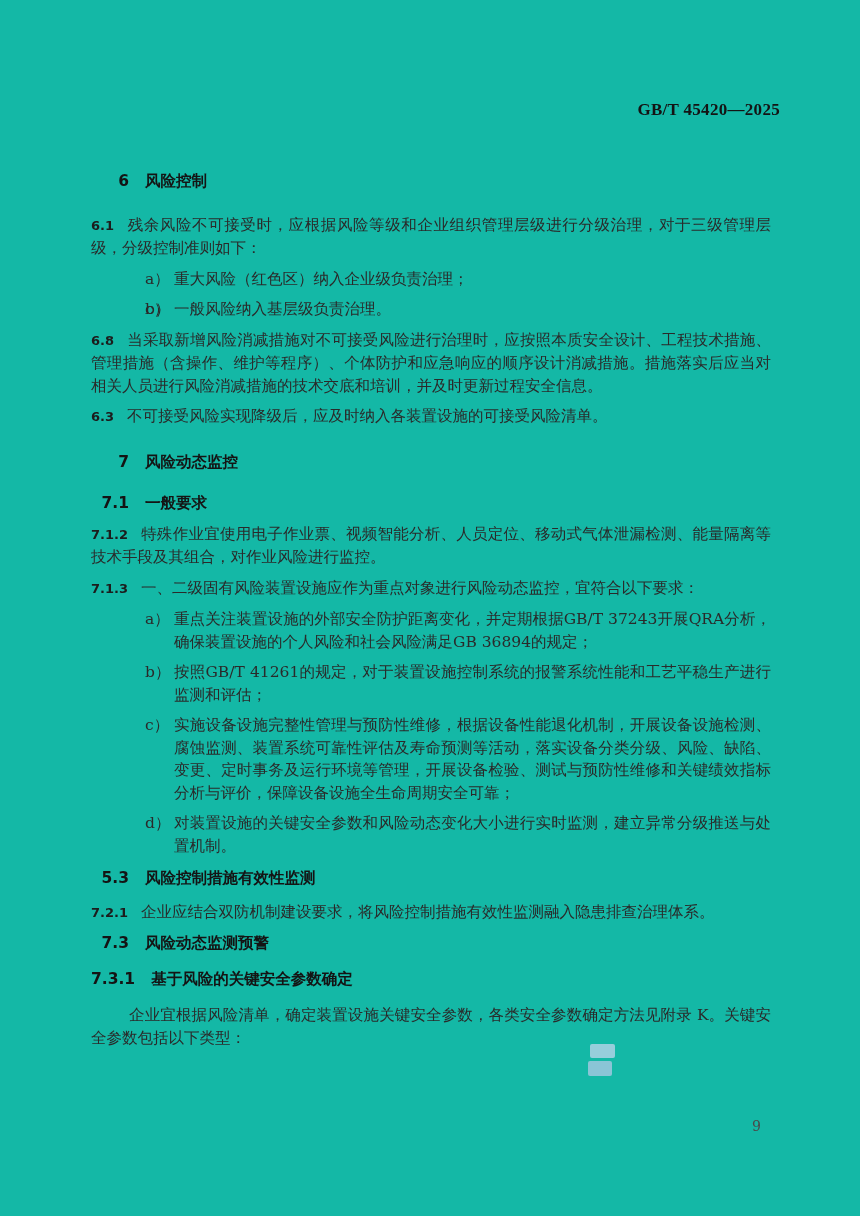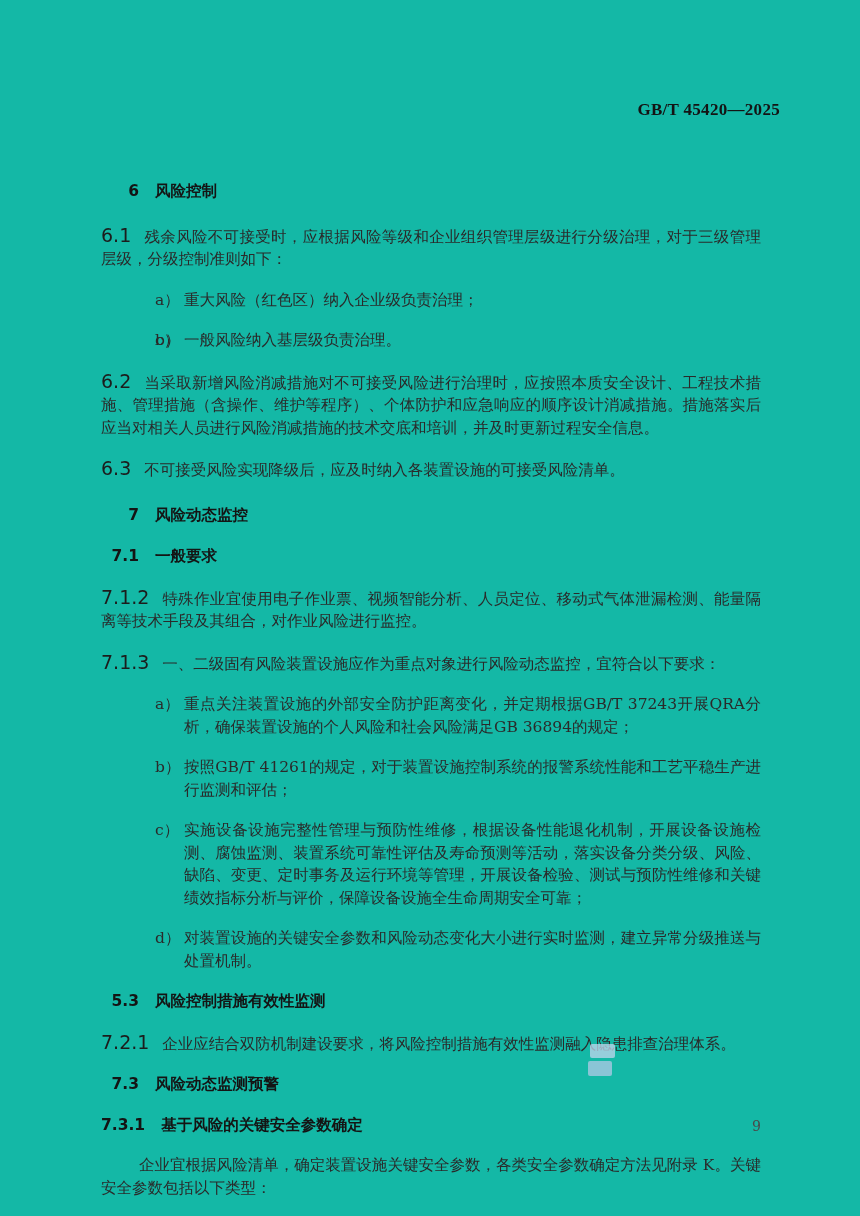--- a/index.html
+++ b/index.html
@@ -21,21 +21,21 @@
     color:#141414;
   }
   .content {
     position:absolute;
     left:83px; top:0;
     width:696px;
     padding-top:162px;
     font-size:15.5px;
     line-height:22.5px;
   }
-  .content p, .content div { margin:18px; }
+  .content p, .content div { margin:8px; }
   
   .sec-h {
     font-family:"DejaVu Sans","Liberation Sans",sans-serif;
     font-weight:700;
     font-size:15.5px;
     color:#141414;
     line-height:22.5px;
     text-align:left;
   }
   .h-num {
@@ -44,22 +44,22 @@
     text-align:right;
     margin-right:16px;
   }
   
   .clause {
     text-align:justify;
     color:#2a2a2a;
   }
   .c-num {
     font-family:"DejaVu Sans","Liberation Sans",sans-serif;
-    font-weight:400;
-    font-size:19px;
+    font-weight:700;
+    font-size:13px;
     margin-right:13px;
     color:#1c1c1c;
   }
   
   .li {
     position:relative;
     padding-left:83px;
     text-align:justify;
   }
   .li-lbl { position:absolute; left:54px; top:0; }
@@ -99,21 +99,21 @@
   <div class="content">
 
     <div class="sec-h"><span class="h-num">6</span><span>风险控制</span></div>
 
     <p class="clause mt-c61"><span class="c-num">6.1</span><span>残余风险不可接受时，应根据风险等级和企业组织管理层级进行分级治理，对于三级管理层级，分级控制准则如下：</span></p>
 
     <div class="li"><span class="li-lbl">a）</span><span>重大风险（红色区）纳入企业级负责治理；</span></div>
     <div class="li"><span class="li-lbl">b）</span></div>
     <div class="li"><span class="li-lbl">c）</span><span>一般风险纳入基层级负责治理。</span></div>
 
-    <p class="clause"><span class="c-num">6.2</span><span>当采取新增风险消减措施对不可接受风险进行治理时，应按照本质安全设计、工程技术措施、管理措施（含操作、维护等程序）、个体防护和应急响应的顺序设计消减措施。措施落实后应当对相关人员进行风险消减措施的技术交底和培训，并及时更新过程安全信息。</span></p>
+    <p class="clause"><span class="c-num">6.8</span><span>当采取新增风险消减措施对不可接受风险进行治理时，应按照本质安全设计、工程技术措施、管理措施（含操作、维护等程序）、个体防护和应急响应的顺序设计消减措施。措施落实后应当对相关人员进行风险消减措施的技术交底和培训，并及时更新过程安全信息。</span></p>
 
     <p class="clause"><span class="c-num">6.3</span><span>不可接受风险实现降级后，应及时纳入各装置设施的可接受风险清单。</span></p>
 
     <div class="sec-h mt-s7"><span class="h-num">7</span><span>风险动态监控</span></div>
 
     <div class="sec-h mt-s71"><span class="h-num">7.1</span><span>一般要求</span></div>
 
 
     <p class="clause"><span class="c-num">7.1.2</span><span>特殊作业宜使用电子作业票、视频智能分析、人员定位、移动式气体泄漏检测、能量隔离等技术手段及其组合，对作业风险进行监控。</span></p>
 

